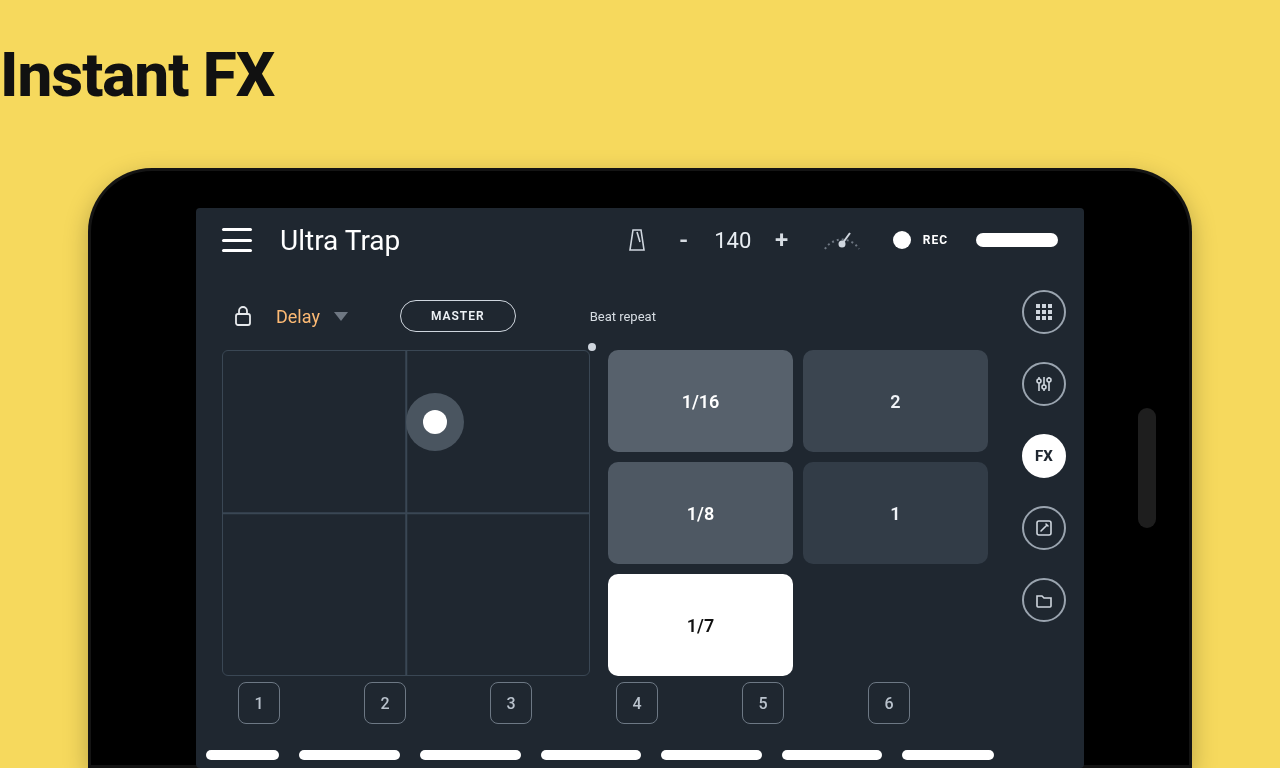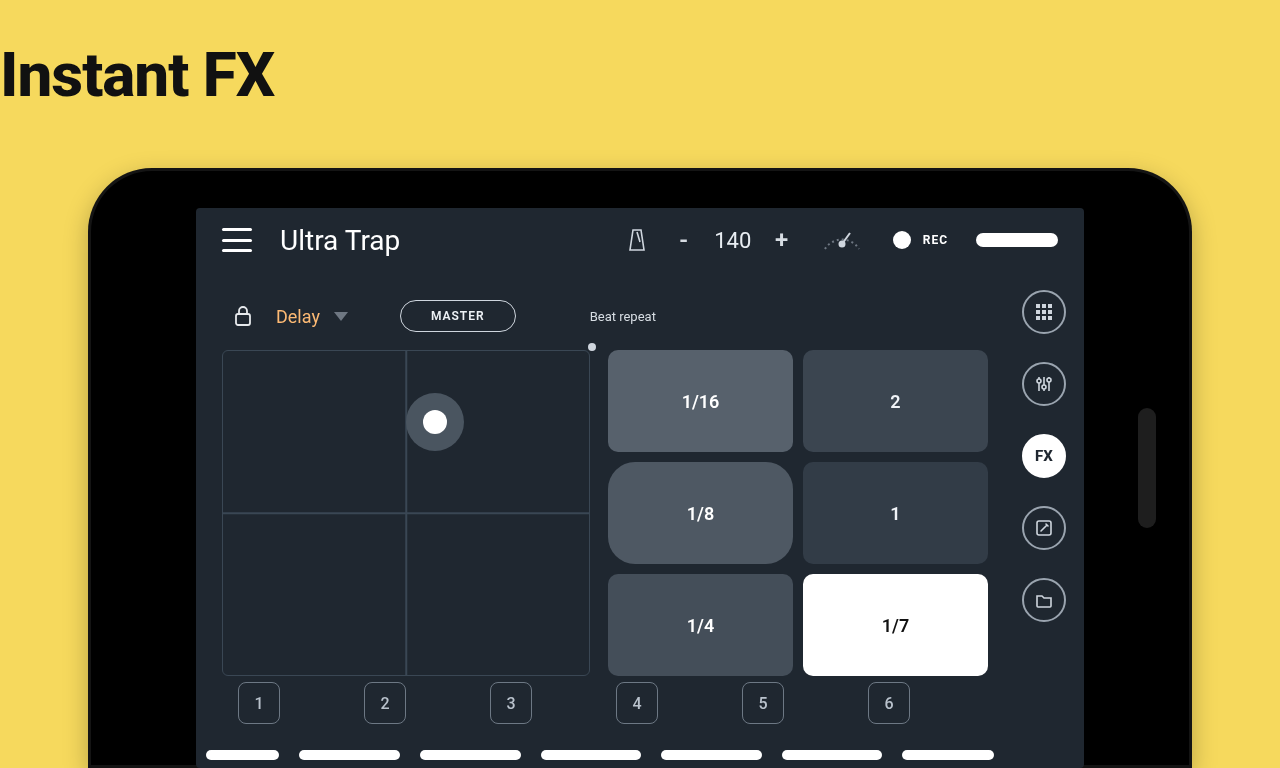--- a/index.html
+++ b/index.html
@@ -175,21 +175,21 @@
     gap: 10px;
   }
   .beat-cell {
     border-radius: 10px;
     display:flex; align-items:center; justify-content:center;
     font-size:18px; font-weight:600;
     cursor:pointer;
     user-select:none;
   }
   .shade-a { background:#57616c; color:#fff;}
-  .shade-b { background:#4e5863; color:#fff;border-radius:27px;}
+  .shade-b { background:#4e5863; color:#fff;}
   .shade-c { background:#444e59; color:#fff;}
   .shade-d { background:#3b4550; color:#f0f3f7;}
   .shade-e { background:#323c47; color:#f0f3f7;}
   .beat-active { background:#fff; color:#111;}
 
   
   .channels {
     position:absolute;
     left: 26px;
     right: 90px;
@@ -325,21 +325,20 @@
 
     <div class="xy-pad">
       <div class="xy-dot"></div>
     </div>
 
     <div class="beat-grid">
       <div class="beat-cell shade-a">1/16</div>
       <div class="beat-cell shade-d">2</div>
       <div class="beat-cell shade-b">1/8</div>
       <div class="beat-cell shade-e">1</div>
-      <div class="beat-cell shade-c">1/4</div>
       <div class="beat-cell beat-active">1/7</div>
     </div>
 
     <div class="channels">
       <div class="ch-btn">1</div>
       <div class="ch-btn">2</div>
       <div class="ch-btn">3</div>
       <div class="ch-btn">4</div>
       <div class="ch-btn">5</div>
       <div class="ch-btn">6</div>

